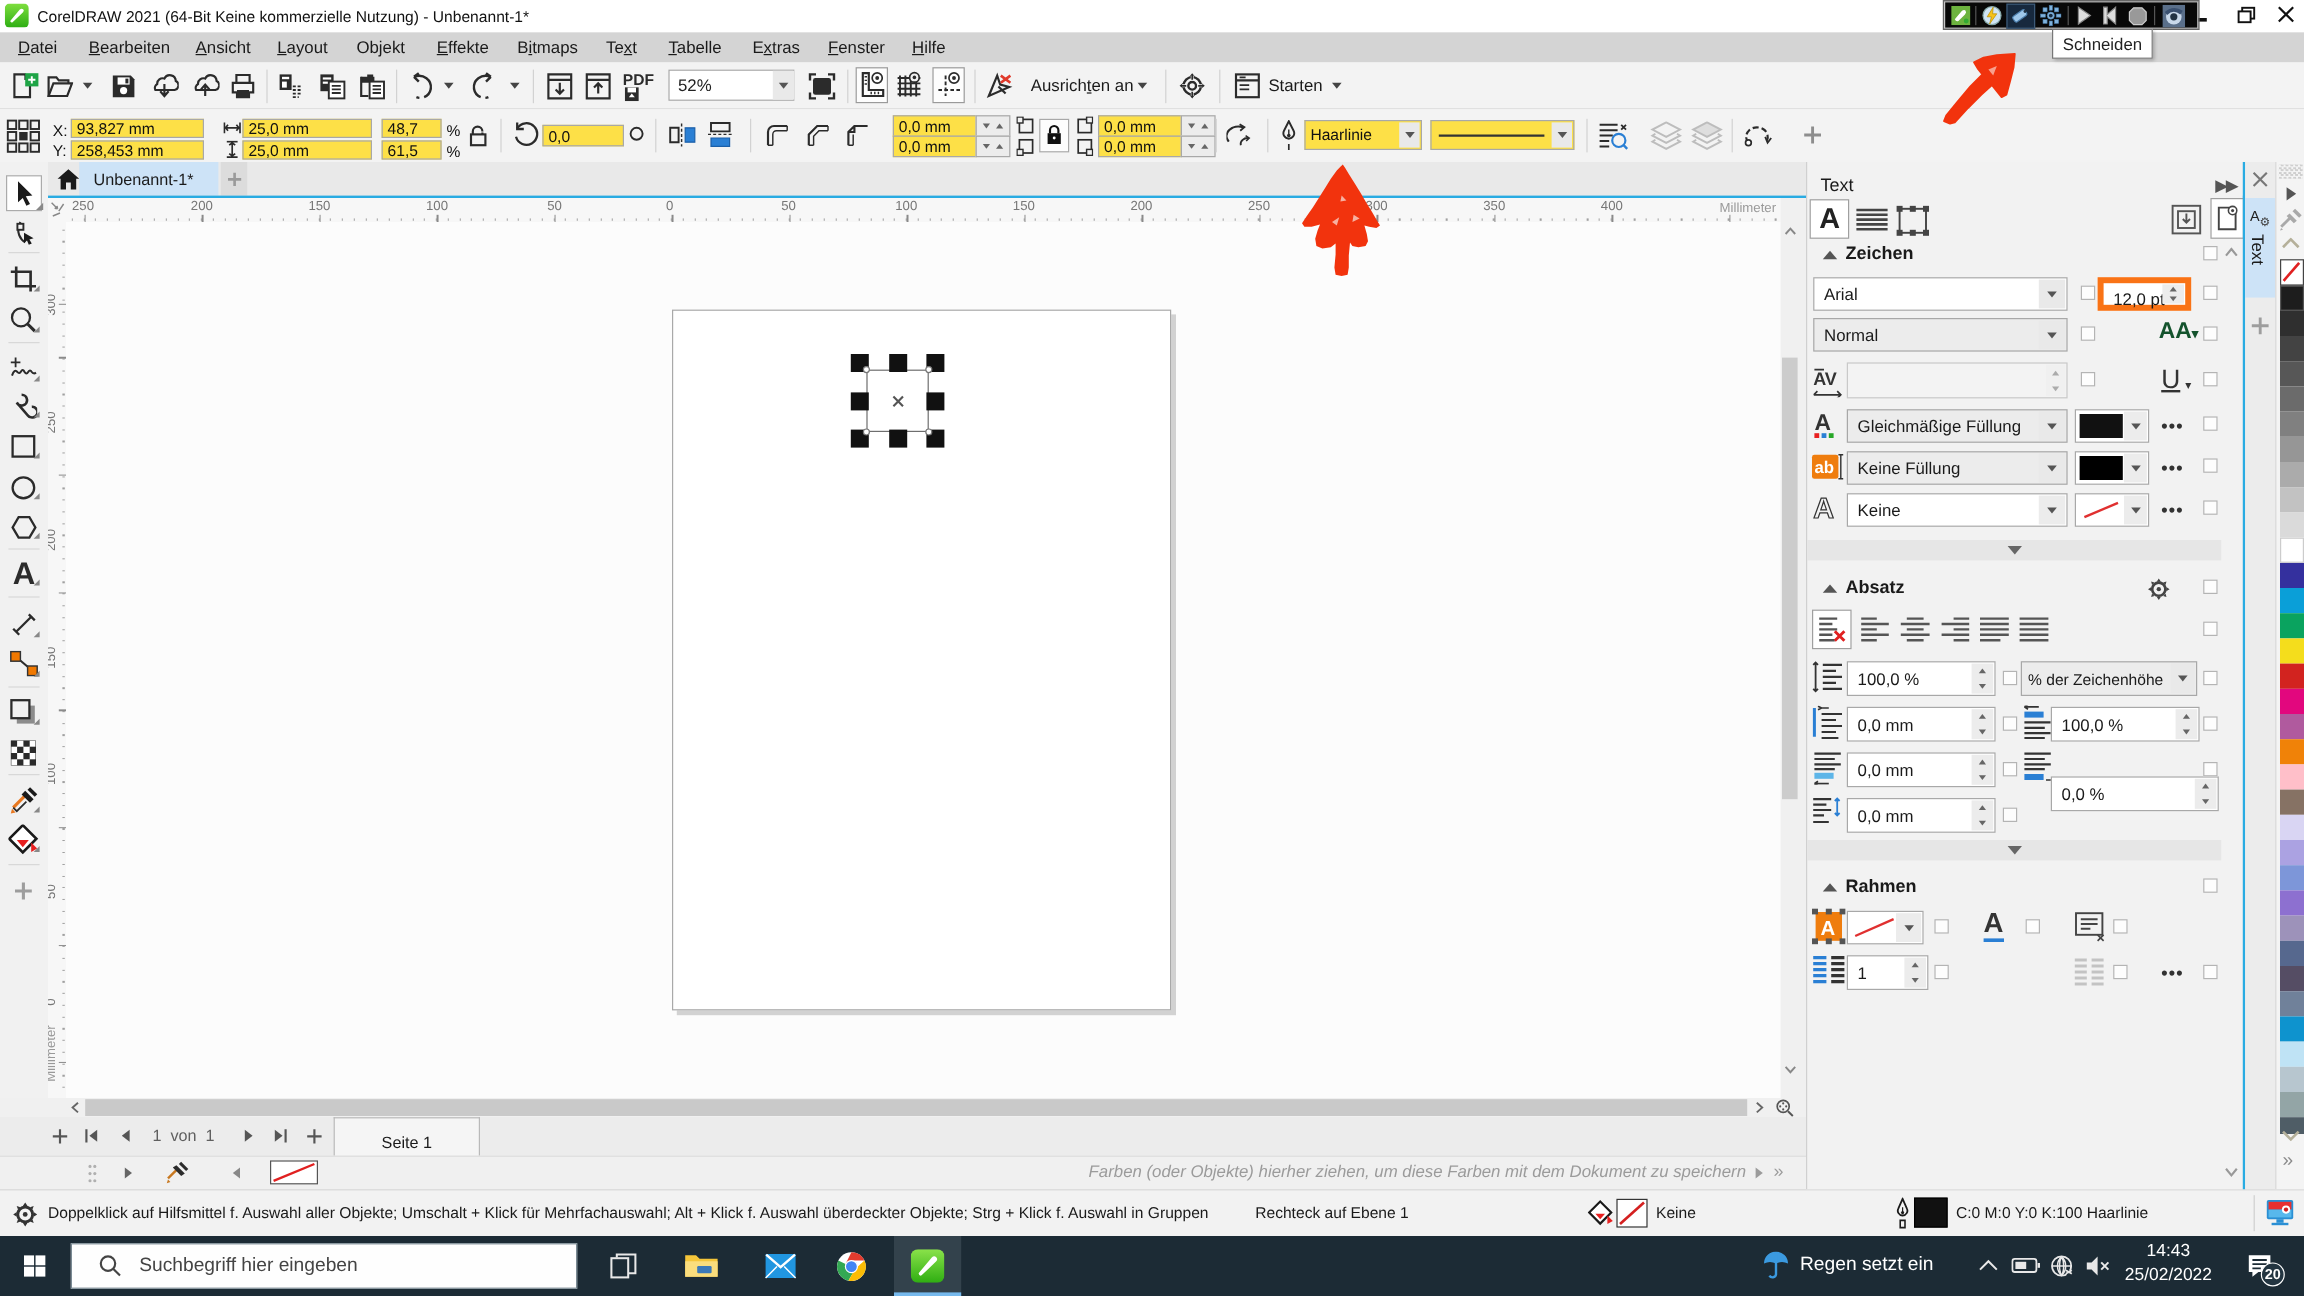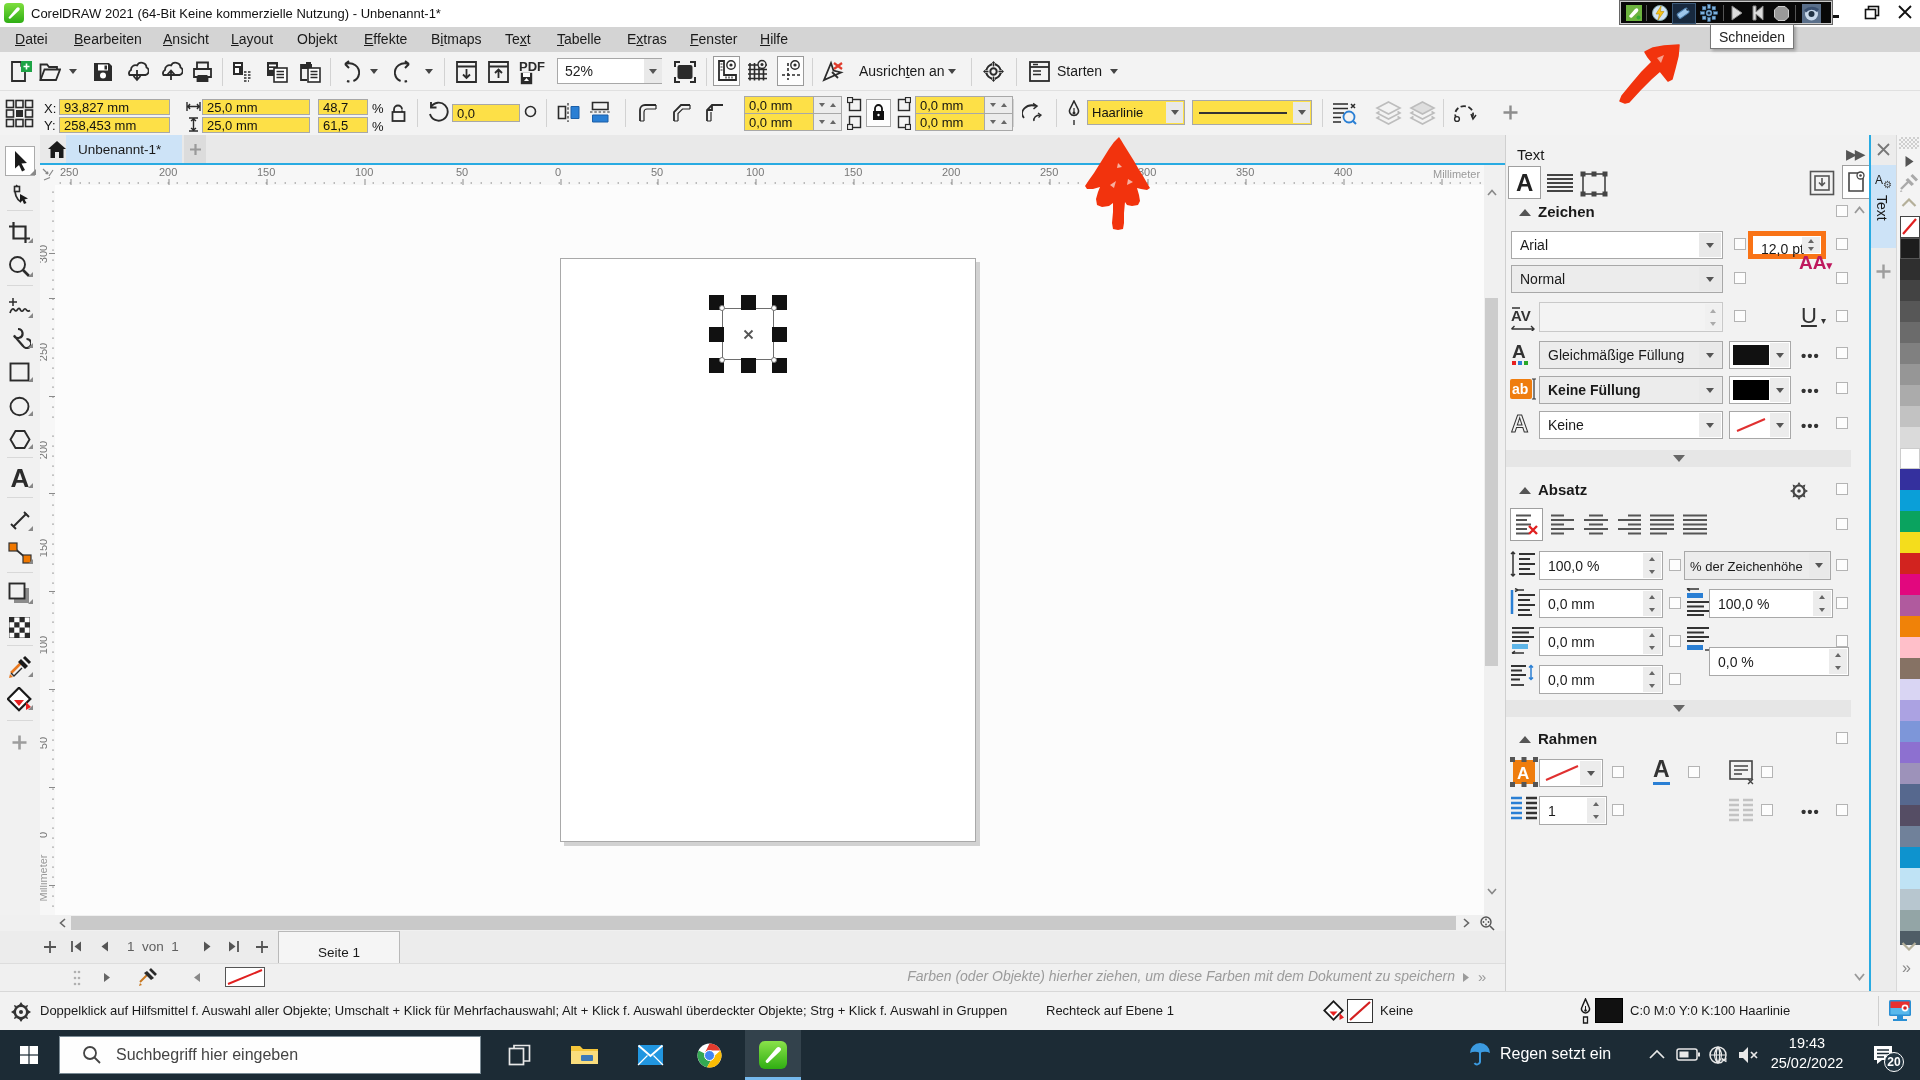--- a/index.html
+++ b/index.html
@@ -791,21 +791,21 @@
   <svg class="abs" style="left:1708px;top:15px;" width="20" height="20" viewBox="0 0 20 20">
       <circle cx="10" cy="10" r="8" fill="none" stroke="#e8e8e8" stroke-width="1.5"></circle>
       <path d="M2 10 H18 M10 2 A11 11 0 0 1 10 18 A11 11 0 0 1 10 2 M10 2 A5.5 11 0 0 0 10 18 M10 2 A5.5 11 0 0 1 10 18" fill="none" stroke="#e8e8e8" stroke-width="1.2"></path>
       <path d="M14 14 L19 19" stroke="#1c2b35" stroke-width="4"></path>
       <path d="M13.5 16.5 L18.5 13.5 M13.5 13.5 L18.5 16.5" stroke="#e8e8e8" stroke-width="1.5"></path>
     </svg>
   <svg class="abs" style="left:1738px;top:15px;" width="22" height="20" viewBox="0 0 22 20">
       <path d="M1 7 H5 L10 2 V18 L5 13 H1 Z" fill="#e8e8e8"></path>
       <path d="M13 7 L19 13 M19 7 L13 13" stroke="#e8e8e8" stroke-width="1.7"></path>
     </svg>
-  <div class="abs" style="left:1768px;top:5px;width:78px;text-align:center;font-size:14.5px;color:#fff;">19:43</div>
+  <div class="abs" style="left:1768px;top:5px;width:78px;text-align:center;font-size:14.5px;color:#fff;">14:43</div>
   <div class="abs" style="left:1768px;top:25px;width:78px;text-align:center;font-size:14.5px;color:#fff;">25/02/2022</div>
   <svg class="abs" style="left:1872px;top:14px;" width="22" height="22" viewBox="0 0 22 22">
       <path d="M2 2 H20 V16 H10 L5 20 V16 H2 Z" fill="#fff"></path>
       <path d="M5 6 H17 M5 9.5 H17 M5 13 H12" stroke="#1c2b35" stroke-width="1.5"></path>
     </svg>
   <div class="abs" style="left:1884px;top:22px;width:20px;height:20px;border-radius:50%;background:#233541;border:1.5px solid #fff;display:flex;align-items:center;justify-content:center;font-size:12px;font-weight:bold;color:#fff;">20</div>
 </div>
 
 <div class="abs" id="docker" style="left:1505px;top:135px;width:364px;height:856px;background:#f2f2f2;border-left:1px solid #d0d0d0;font-size:14px;color:#1a1a1a;">
   <div class="abs" style="left:11px;top:11px;font-size:15px;">Text</div>
@@ -856,21 +856,21 @@
       </div>
   </div>
   <div class="cb" style="left:330px;top:103px;"></div>
   <div class="abs" style="left:5px;top:130px;width:212px;height:28px;background:#ececec;border:1px solid #a8a8a8;">
     <div class="abs" style="left:8px;top:5px;">Normal</div>
       <div class="ddbtn" style="width:22px;">
         <div class="dar"></div>
       </div>
   </div>
   <div class="cb" style="left:228px;top:137px;"></div>
-  <div class="abs" style="left:293px;top:117px;font-size:19px;font-weight:bold;color:#be185d;">AA<span style="font-size:11px;">▾</span></div>
+  <div class="abs" style="left:293px;top:131px;font-size:19px;font-weight:bold;color:#14532d;">AA<span style="font-size:11px;">▾</span></div>
   <div class="cb" style="left:330px;top:137px;"></div>
   <svg class="abs" style="left:4px;top:170px;" width="26" height="26" viewBox="0 0 26 26">
       <text x="1" y="16" font-size="15" font-weight="bold" fill="#333" font-family="Liberation Sans">AV</text>
       <path d="M2 3 H10 M4.5 21 L1.5 24 M1.5 24 H24 M21 21 L24 24 L21 27" stroke="#333" stroke-width="1.4" fill="none"></path>
     </svg>
   <div class="abs" style="left:33px;top:167px;width:184px;height:30px;background:#f3f3f3;border:1px solid #c9c9c9;">
     <div class="spin" style="background:#f0f0f0;">
         <span class="su" style="opacity:0.5;"></span>
         <span class="sd" style="opacity:0.5;"></span>
       </div>
@@ -900,21 +900,21 @@
         <div class="dar"></div>
       </div>
   </div>
   <div class="abs" style="left:295px;top:212px;font-size:15px;font-weight:bold;color:#333;letter-spacing:1px;">•••</div>
   <div class="cb" style="left:330px;top:212px;"></div>
   <svg class="abs" style="left:3px;top:240px;" width="28" height="28" viewBox="0 0 28 28">
       <rect x="1" y="4" width="22" height="20" rx="2" fill="#ef7d0e"></rect>
       <text x="3" y="19" font-size="14" font-weight="bold" fill="#fff" font-family="Liberation Sans">ab</text>
       <path d="M25 4 V24 M23 4 H27 M23 24 H27" stroke="#333" stroke-width="1.2" fill="none"></path>
     </svg>
-  <div class="abs" style="left:33px;top:241px;width:184px;height:28px;background:#ececec;border:1px solid #a8a8a8;font-weight:bold;">
+  <div class="abs" style="left:33px;top:241px;width:184px;height:28px;background:#ececec;border:1px solid #a8a8a8;">
     <div class="abs" style="left:8px;top:5px;">Keine Füllung</div>
       <div class="ddbtn" style="width:22px;">
         <div class="dar"></div>
       </div>
   </div>
   <div class="abs" style="left:223px;top:241px;width:62px;height:28px;background:#fff;border:1px solid #a8a8a8;">
     <div class="abs" style="left:3px;top:3px;width:36px;height:20px;background:#000;"></div>
     <div class="ddbtn" style="width:19px;background:#ececec;">
         <div class="dar"></div>
       </div>

